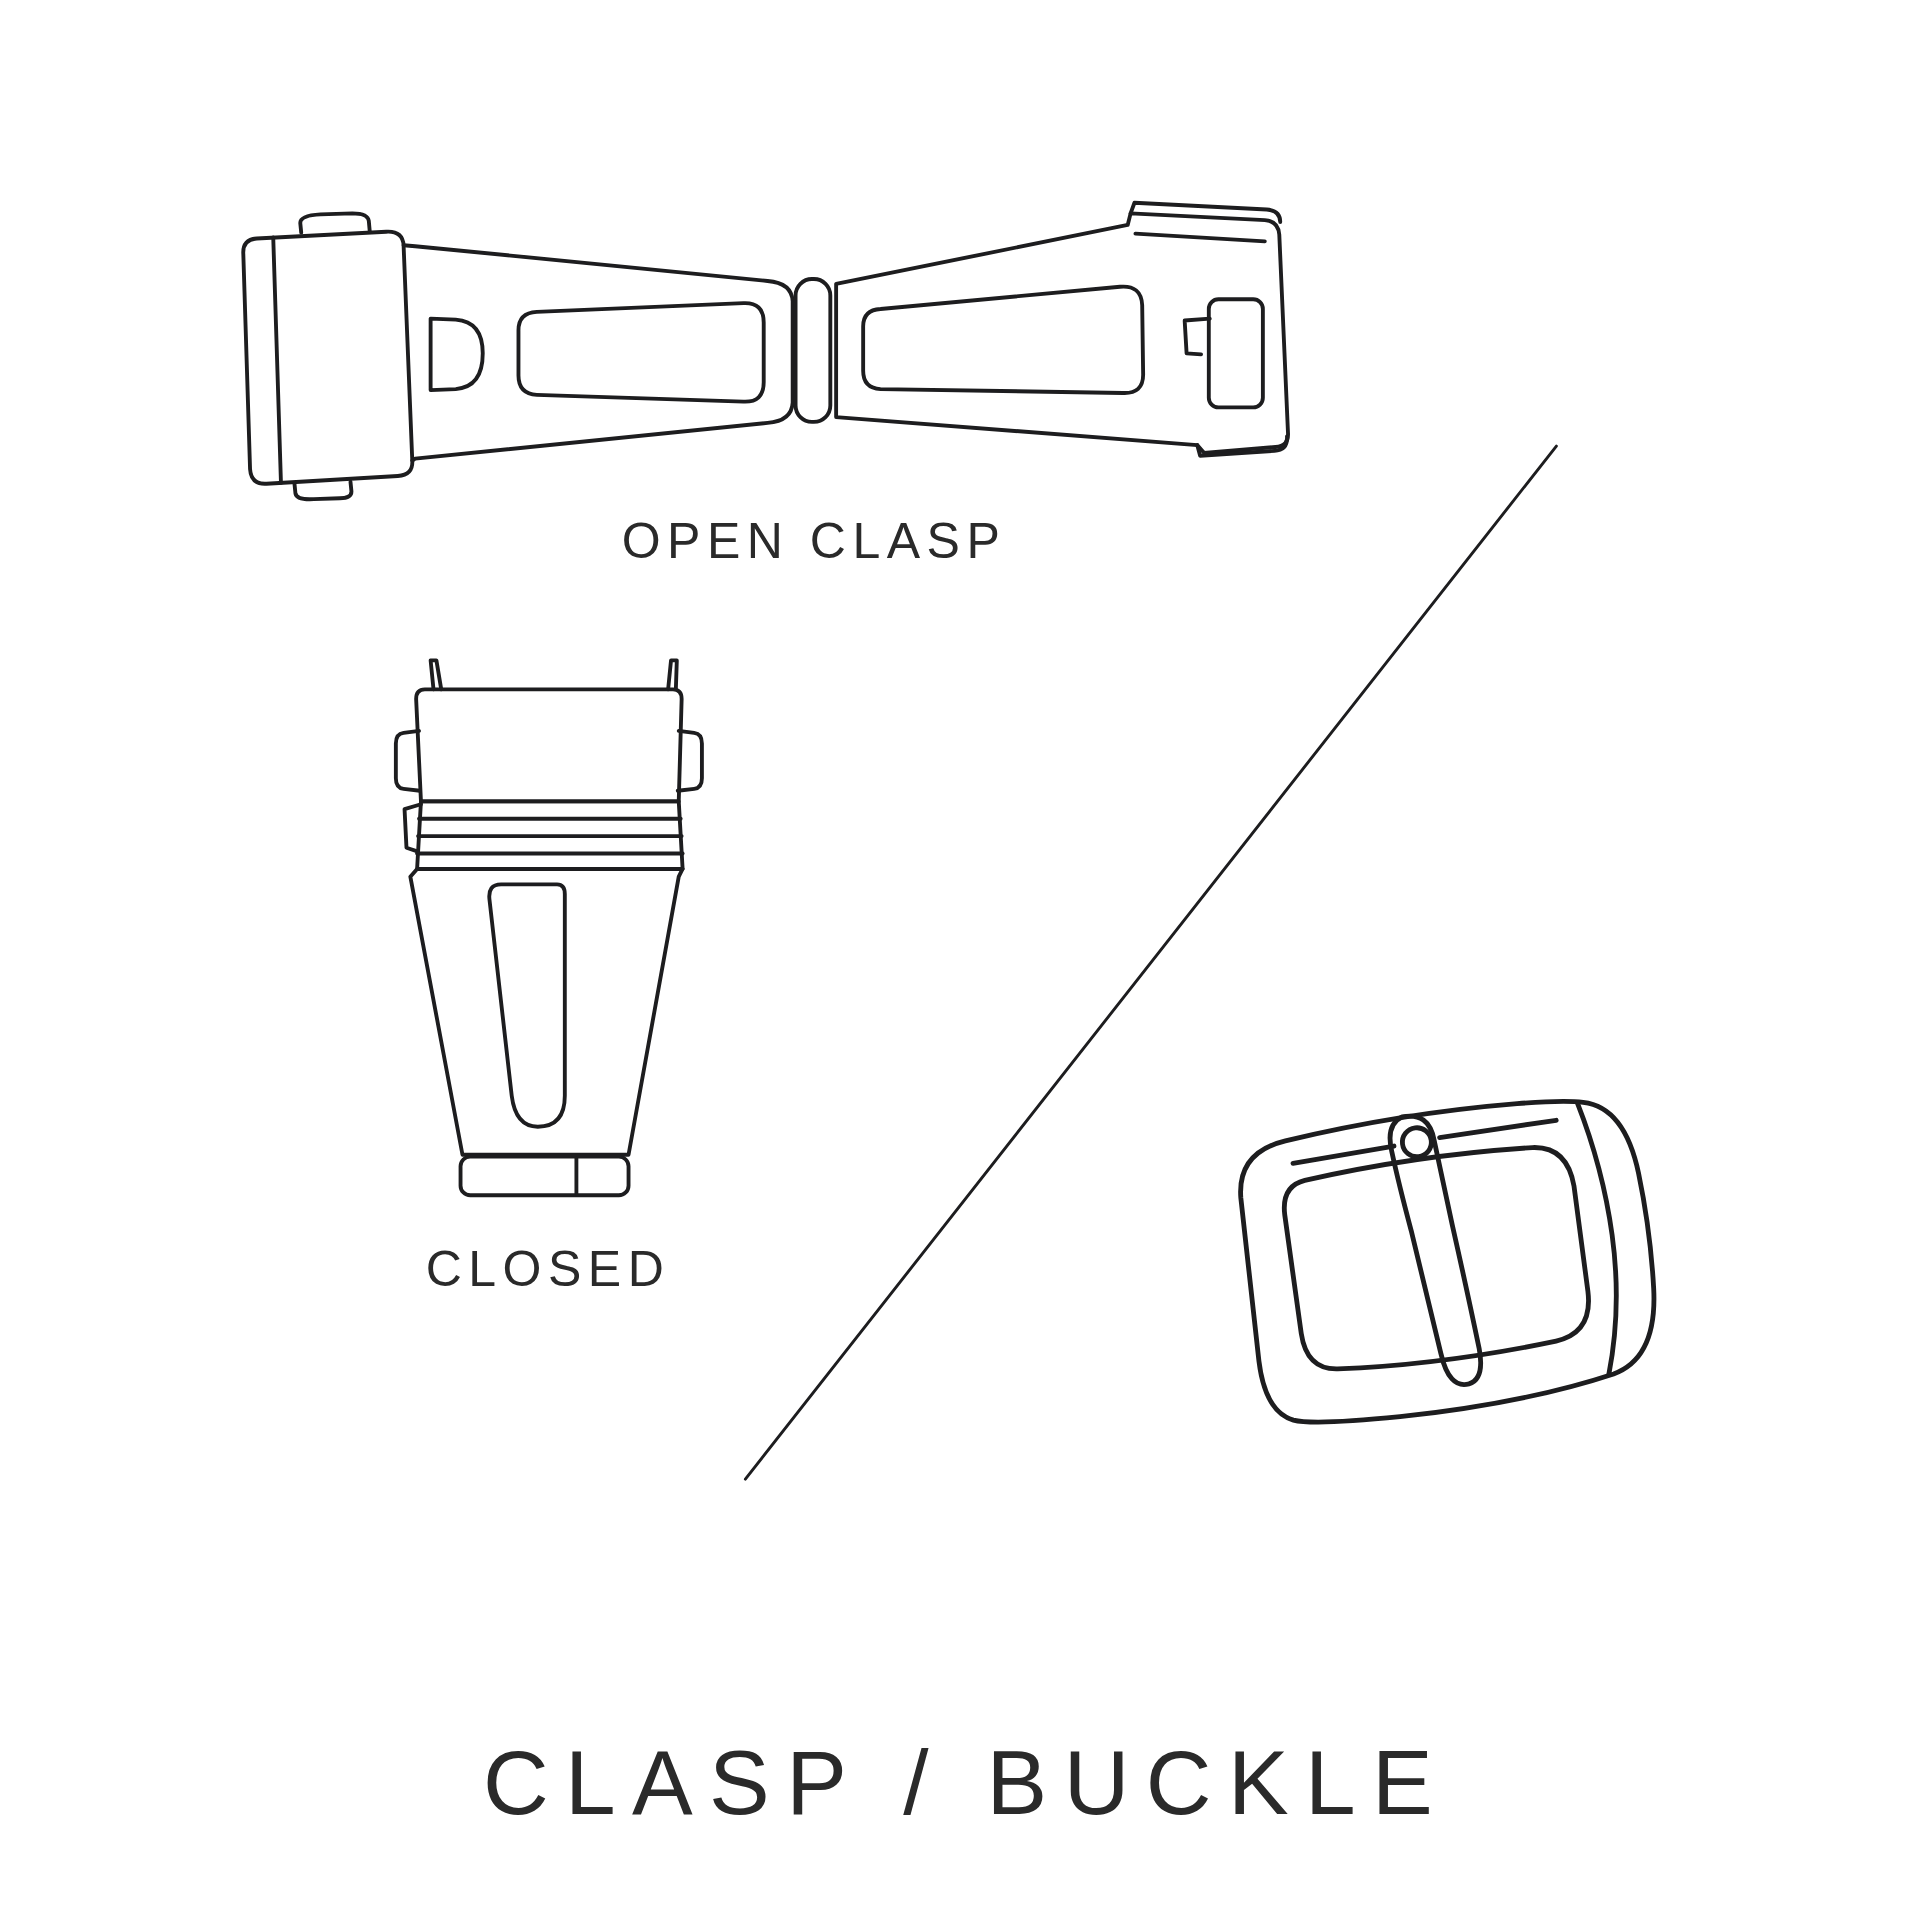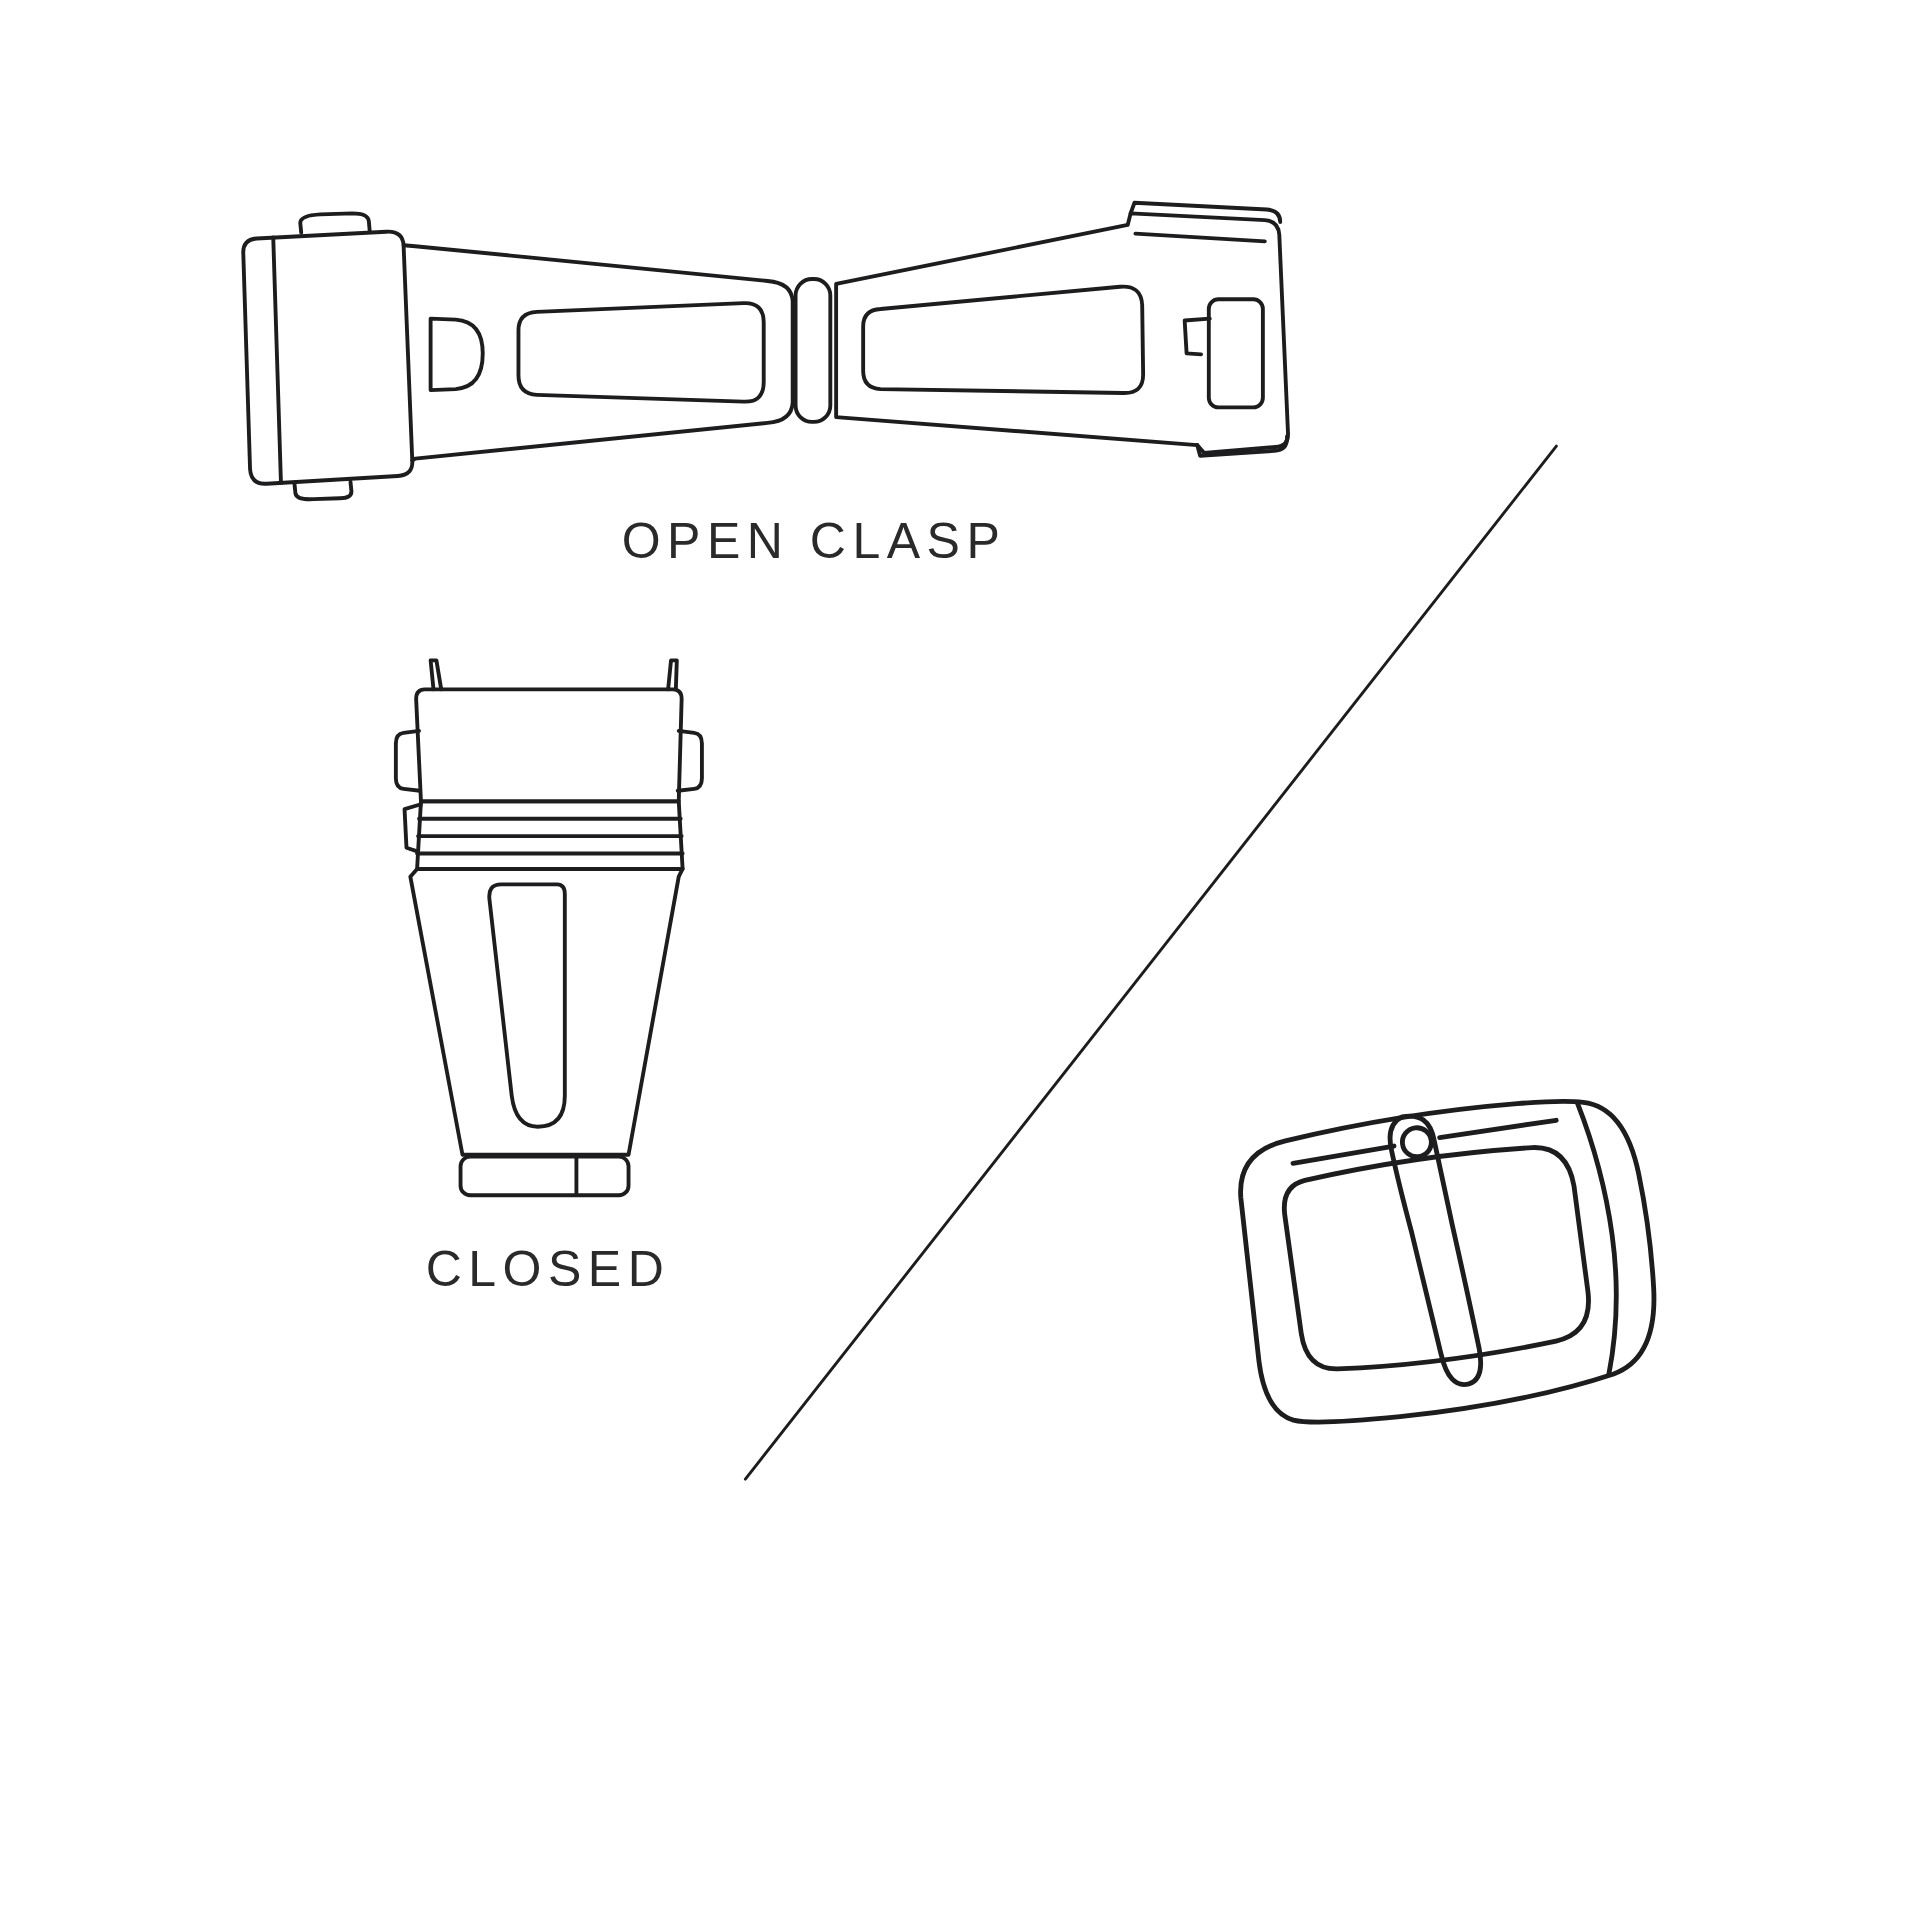--- a/index.html
+++ b/index.html
@@ -133,15 +133,16 @@
 
       <circle cx="1482" cy="1180" r="15"></circle>
 
       <path d="M 1470 1152 Q 1452 1158 1455 1186 Q 1458 1220 1465 1270 Q 1472 1330 1480 1400 Q 1484 1438 1505 1435 Q 1522 1432 1520 1400 Q 1515 1340 1508 1270 Q 1503 1215 1500 1180 Q 1498 1150 1470 1152 Z"></path>
     </g>
 
   </svg>
 
   <div class="label open-clasp-label">OPEN CLASP</div>
   <div class="label closed-label">CLOSED</div>
+  <div class="diagram-title">CLASP / BUCKLE</div>
 
 </div>
 
 
 </body></html>

